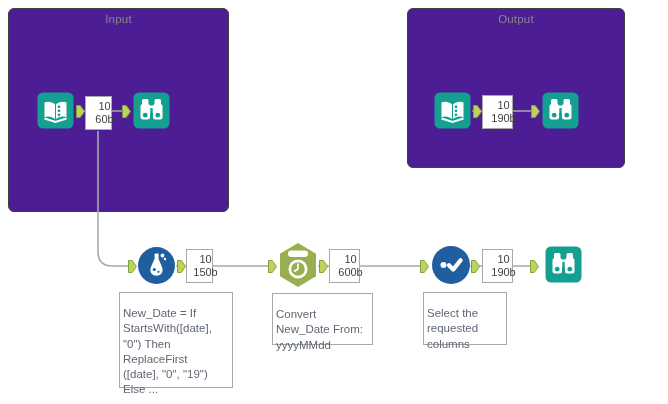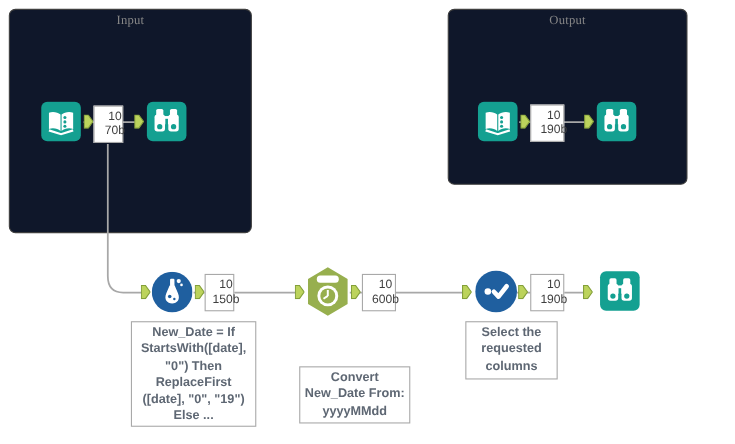--- a/index.html
+++ b/index.html
@@ -1,45 +1,44 @@
 <!DOCTYPE html>
 <html><head>
 <meta charset="utf-8">
 <style>
   html,body { margin:0; padding:0; background:#ffffff; }
   .canvas {
     position:relative; width:668px; height:404px; background:#ffffff;
     font-family:"Liberation Sans", sans-serif; overflow:hidden;
   }
   .container {
-    position:absolute; background:#0f172a; border:1.5px solid #3f3f3f;
-    border-radius:6px; box-sizing:border-box;font-family:Liberation Serif, serif;
+    position:absolute; background:#4c1d95; border:1.5px solid #3f3f3f;
+    border-radius:6px; box-sizing:border-box;
   }
   #c-input  { left:8px;  top:8px; width:221px; height:204px; }
   #c-output { left:407px; top:8px; width:218px; height:160px; }
   .container-title {
     text-align:center; color:#878787; font-size:11.5px; margin-top:4px;
     letter-spacing:0.2px;
   }
   .wires { position:absolute; left:0; top:0; width:668px; height:404px; }
   .wire { stroke:#a8a8a8; stroke-width:1.6; fill:none; }
   .tool { position:absolute; }
   .anchor { position:absolute; width:9px; height:13px; }
   .conn-label {
     position:absolute; background:#ffffff; border:1px solid #a9a9a9;
     box-sizing:border-box; display:flex; flex-direction:column;
     align-items:center; justify-content:center;
     font-size:11px; line-height:13.5px; color:#3f3f3f;padding-left:12px;
   }
   .annotation {
     position:absolute; background:#ffffff; border:1px solid #a9a9a9;
-    box-sizing:border-box; padding:2px 3px;
-    color:#5e6773; font-size:11.5px; font-weight:bold; line-height:15.3px;
+    box-sizing:border-box; padding:13px 3px;
+    color:#5e6773; font-size:11.5px; font-weight:normal; line-height:15.3px;
     white-space:pre-line;
-    text-align:center;
   }
 </style>
 </head>
 <body>
 
 <div class="canvas">
 
   <div class="container" id="c-input">
     <div class="container-title">Input</div>
   </div>
@@ -67,21 +66,21 @@
       <path d="M7.5,26.5 L18.5,30 L29.5,26.5" stroke="#fff" stroke-width="2" fill="none"></path>
     </svg>
   </div>
   <div class="anchor" style="left:76px; top:104px;">
     <svg width="9" height="13">
       <path d="M0.5,0.5 H4.2 L8.5,6.5 L4.2,12.5 H0.5 Z" fill="#BCD35C" stroke="#84A03A"></path>
     </svg>
   </div>
   <div class="conn-label" style="left:85px; top:96px; width:27px; height:34px;">
     <span>10</span>
-    <span>70b</span>
+    <span>60b</span>
   </div>
   <div class="anchor" style="left:122px; top:104px;">
     <svg width="9" height="13">
       <path d="M0.5,0.5 H4.2 L8.5,6.5 L4.2,12.5 H0.5 Z" fill="#BCD35C" stroke="#84A03A"></path>
     </svg>
   </div>
   <div class="tool" style="left:133px; top:92px;">
     <svg width="37" height="37">
       <rect x="0.5" y="0.5" width="36" height="36" rx="5.5" fill="#14A091"></rect>
       <rect x="9" y="7" width="6.5" height="7" rx="1.5" fill="#fff"></rect>
@@ -224,20 +223,20 @@
       <rect x="17.3" y="16" width="2.4" height="6" fill="#14A091"></rect>
     </svg>
   </div>
 
   <div class="annotation" style="left:119px; top:292px; width:114px; height:96px;">New_Date = If
 StartsWith([date],
 "0") Then
 ReplaceFirst
 ([date], "0", "19")
 Else ...</div>
-  <div class="annotation" style="left:272px; top:293px; width:101px; height:52px;margin-top:40px;">Convert
+  <div class="annotation" style="left:272px; top:293px; width:101px; height:52px;">Convert
 New_Date From:
 yyyyMMdd</div>
   <div class="annotation" style="left:423px; top:292px; width:84px; height:53px;">Select the
 requested
 columns</div>
 
 </div>
 
 </body></html>

